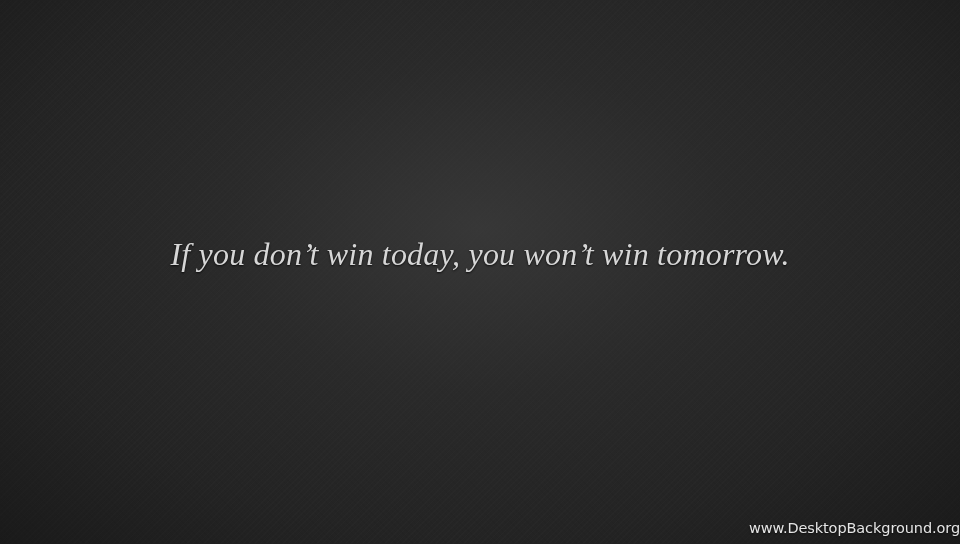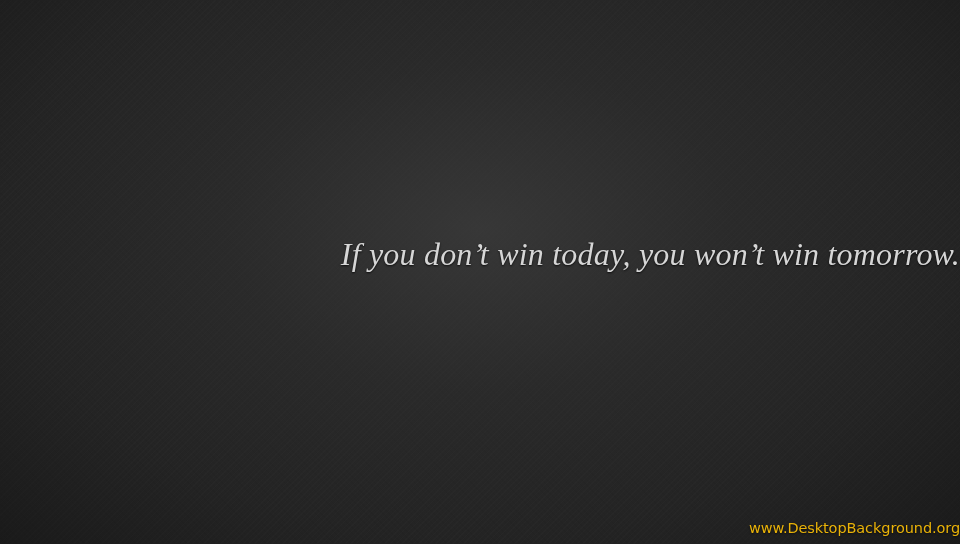--- a/index.html
+++ b/index.html
@@ -57,42 +57,42 @@
       rgba(18,18,18,0.75) 100%
     );
     pointer-events: none;
   }
 
   #quote-block {
     position: absolute;
     left: 0;
     right: 0;
     top: 233px;
-    text-align: right;
+    text-align: center;
     font-family: "Liberation Serif", "DejaVu Serif", serif;
     font-style: italic;
     font-size: 32px;
     line-height: 42px;
     color: #d6d6d6;
     letter-spacing: 0.2px;
     text-shadow: 0 1px 2px rgba(0,0,0,0.75);
     white-space: nowrap;
   }
 
   .quote-line {
     display: block;
   }
 
   #watermark {
     position: absolute;
     right: 0px;
     bottom: 8px;
     font-family: "DejaVu Sans", "Liberation Sans", sans-serif;
     font-size: 14.5px;
-    color: #eab308;
+    color: #e5e5e5;
     letter-spacing: -0.1px;
     text-shadow: 0 1px 2px rgba(0,0,0,0.6);
   }
 </style>
 </head>
 <body>
 
 <div id="wallpaper">
 
   <div id="texture-diagonal"></div>

